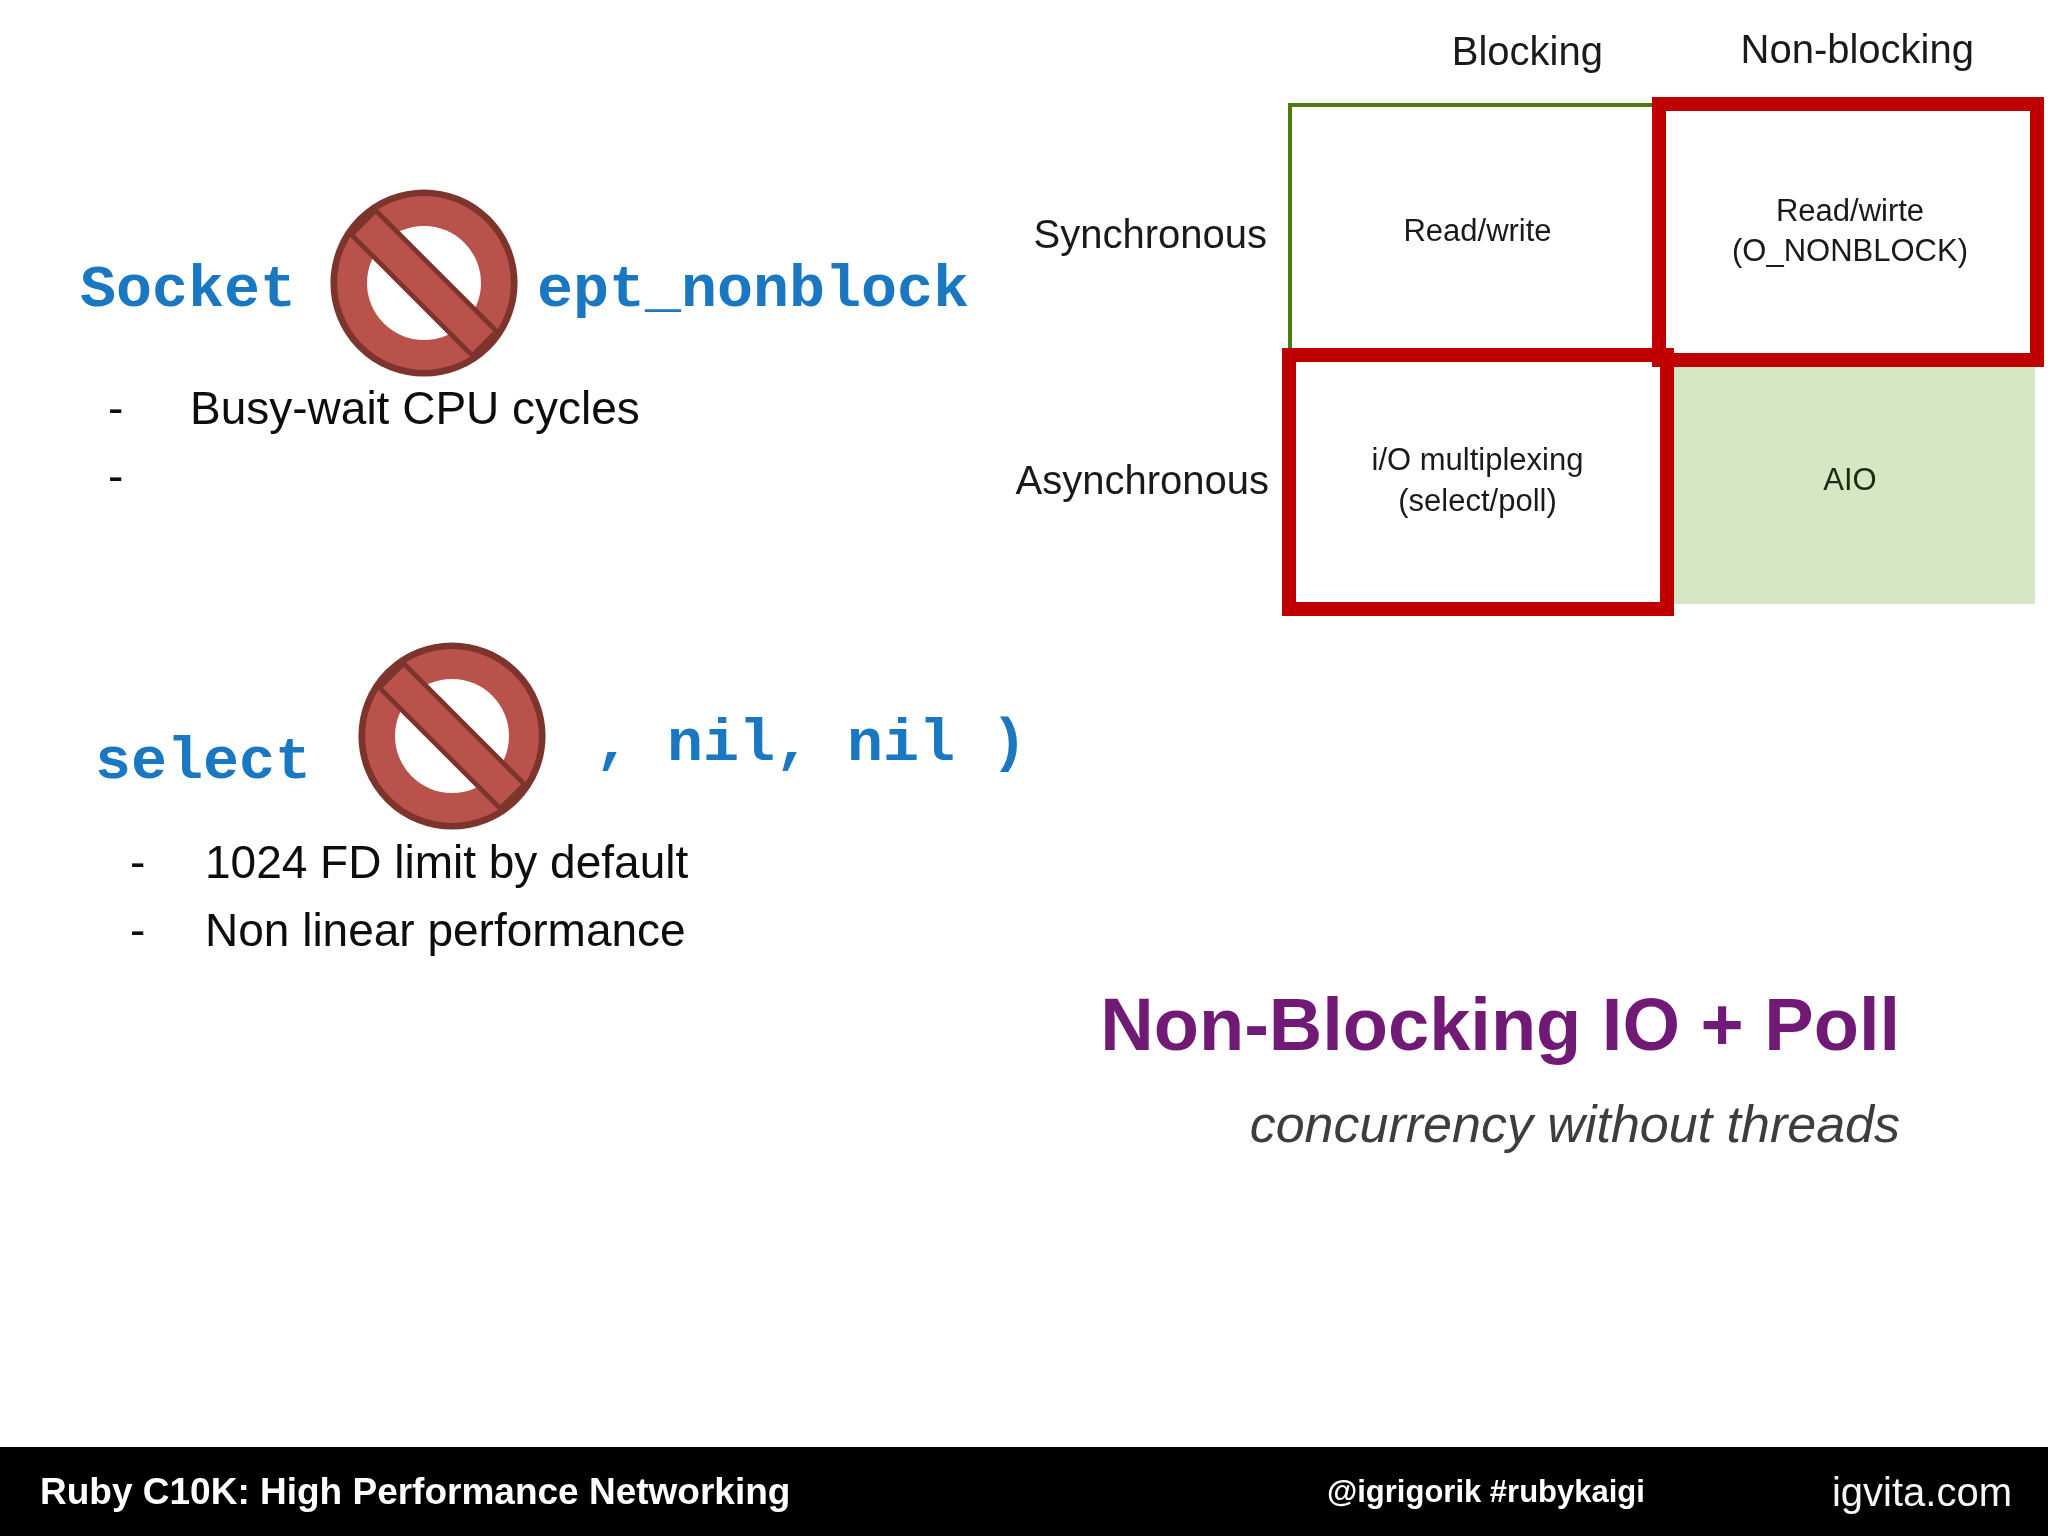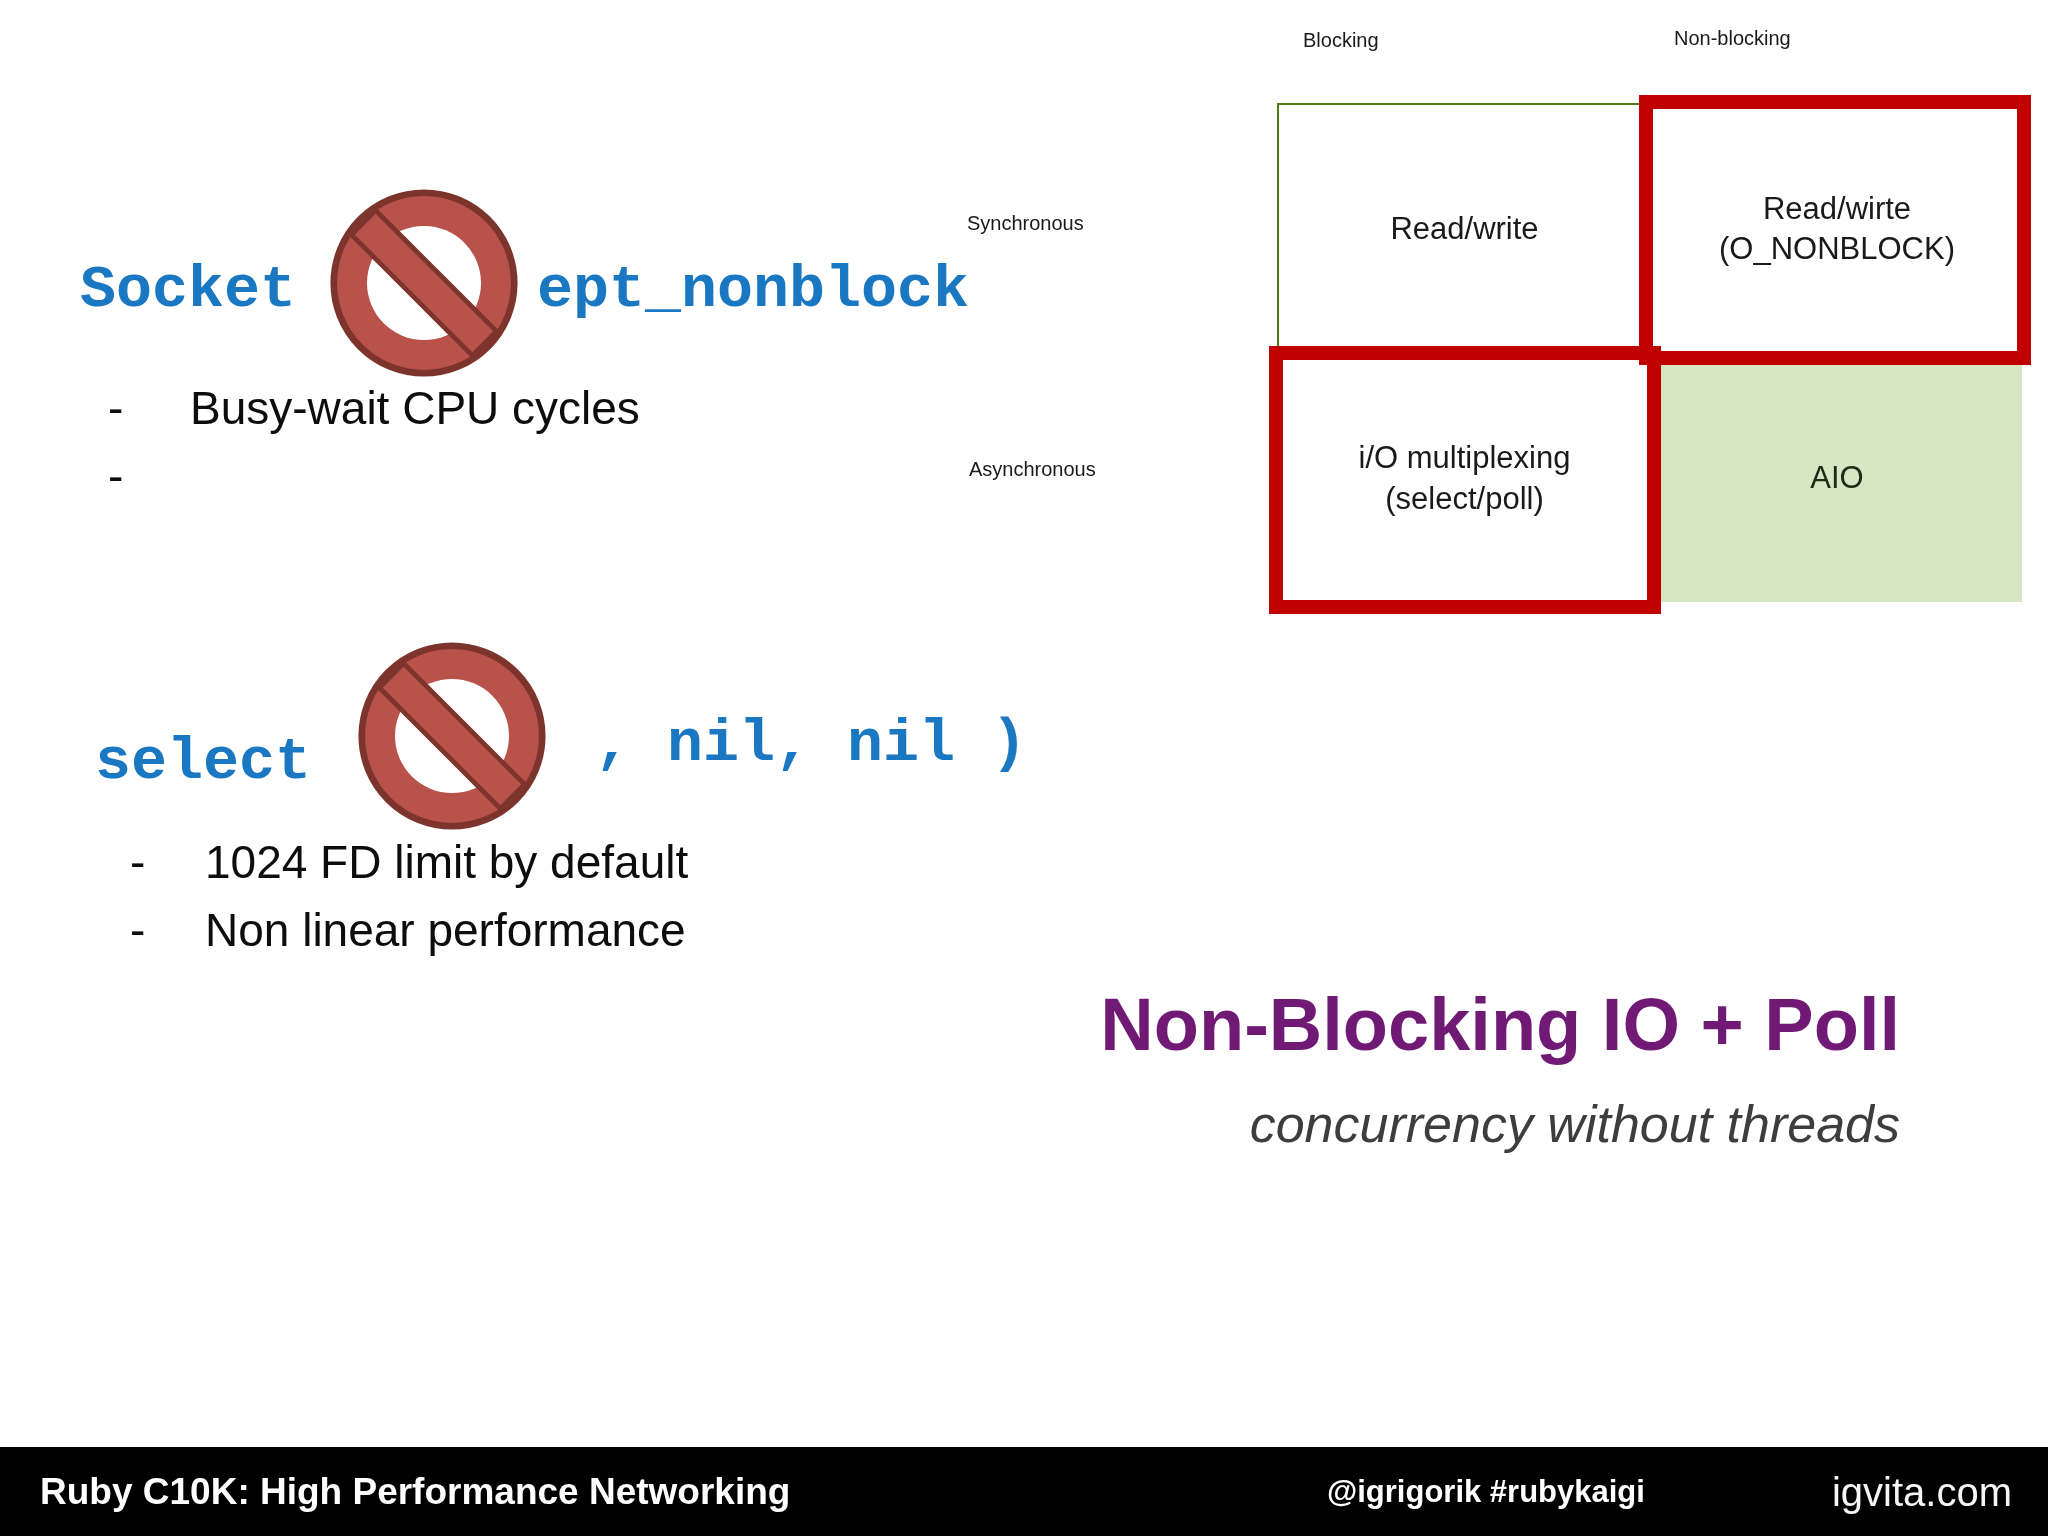--- a/index.html
+++ b/index.html
@@ -43,34 +43,34 @@
   .bullets .dash { position: absolute; left: 0; }
   .b1 { left: 108px; top: 374px; }
   .b1 li { padding-left: 82px; }
   .b2 { left: 130px; top: 828px; }
   .b2 li { padding-left: 75px; }
 
   
   .matrix { position: absolute; left: 960px; top: 0; width: 1088px; height: 660px; }
   .axis-label {
     position: absolute; width: 300px;
-    text-align: left; font-size: 20px; color: #1a1a1a;
+    text-align: right; font-size: 40px; color: #1a1a1a;
   }
   .cl0 { left: 343px; top: 29px; }
   .cl1 { left: 714px; top: 27px; }
   .rl0 { left: 7px;  top: 212px; }
   .rl1 { left: 9px;  top: 458px; }
 
   .mtable {
-    position: absolute; left: 317px; top: 103px;
+    position: absolute; left: 328px; top: 103px;
     width: 743px; height: 497px;
     display: grid;
     grid-template-columns: 373px 370px;
     grid-template-rows: 250px 247px;
-    border: 2px solid #4d7c0f;
+    border: 4px solid #4d7c0f;
     box-sizing: border-box;
   }
   .cell {
     display: flex; flex-direction: column;
     align-items: center; justify-content: center;
     text-align: center;
     font-size: 31px; line-height: 1.3; color: #1a1a1a;
     background: #ffffff;
     box-sizing: border-box;
   }

